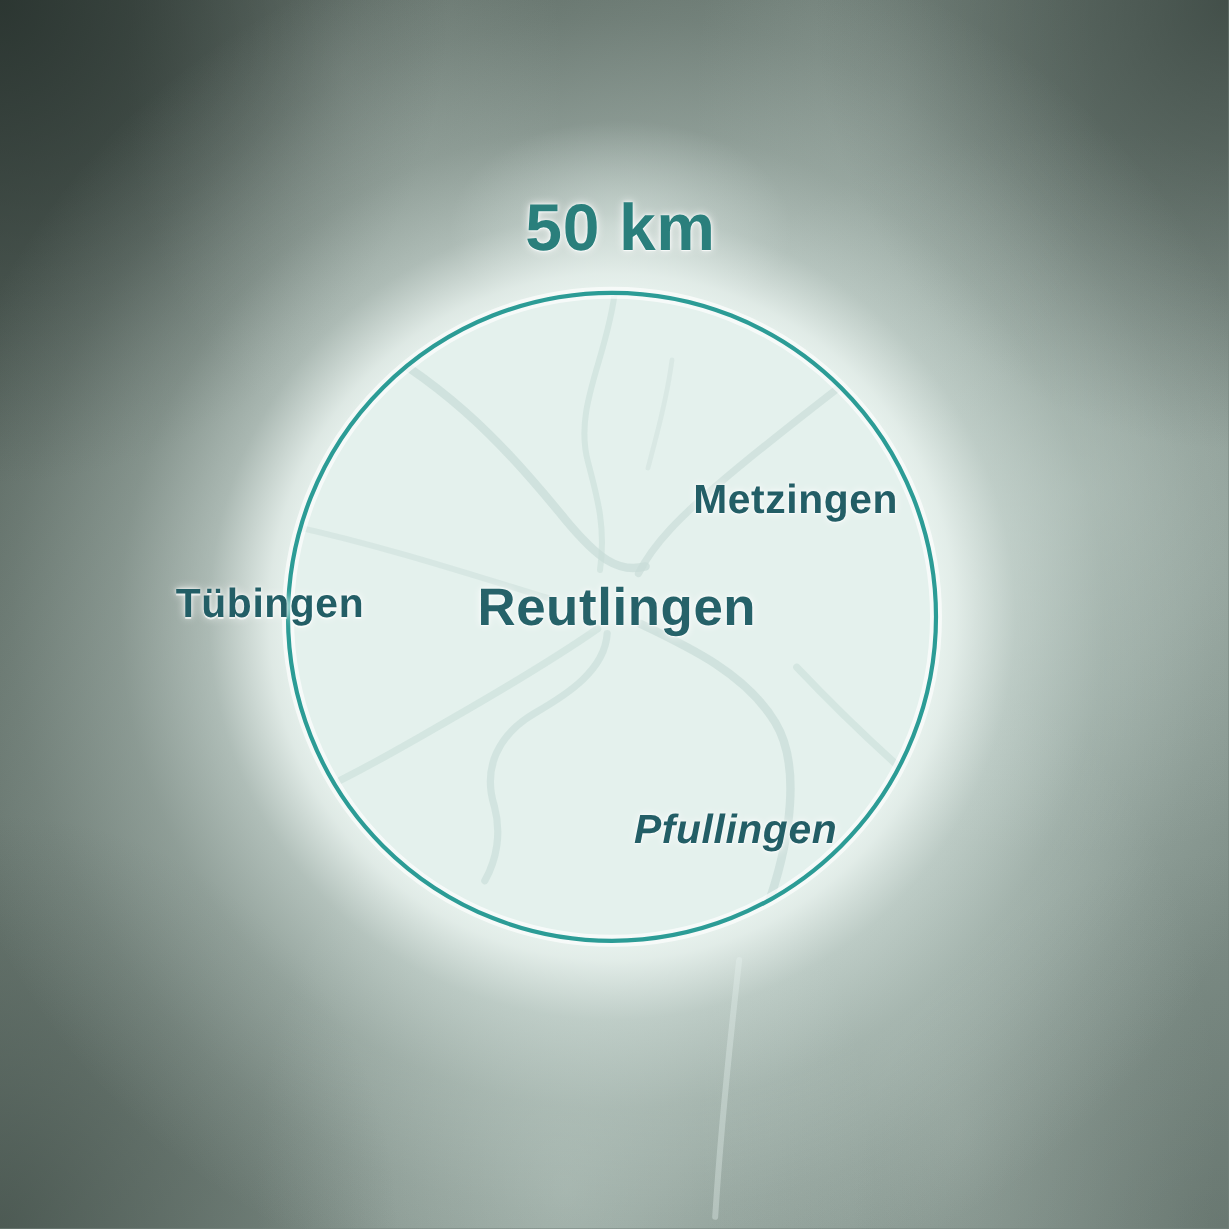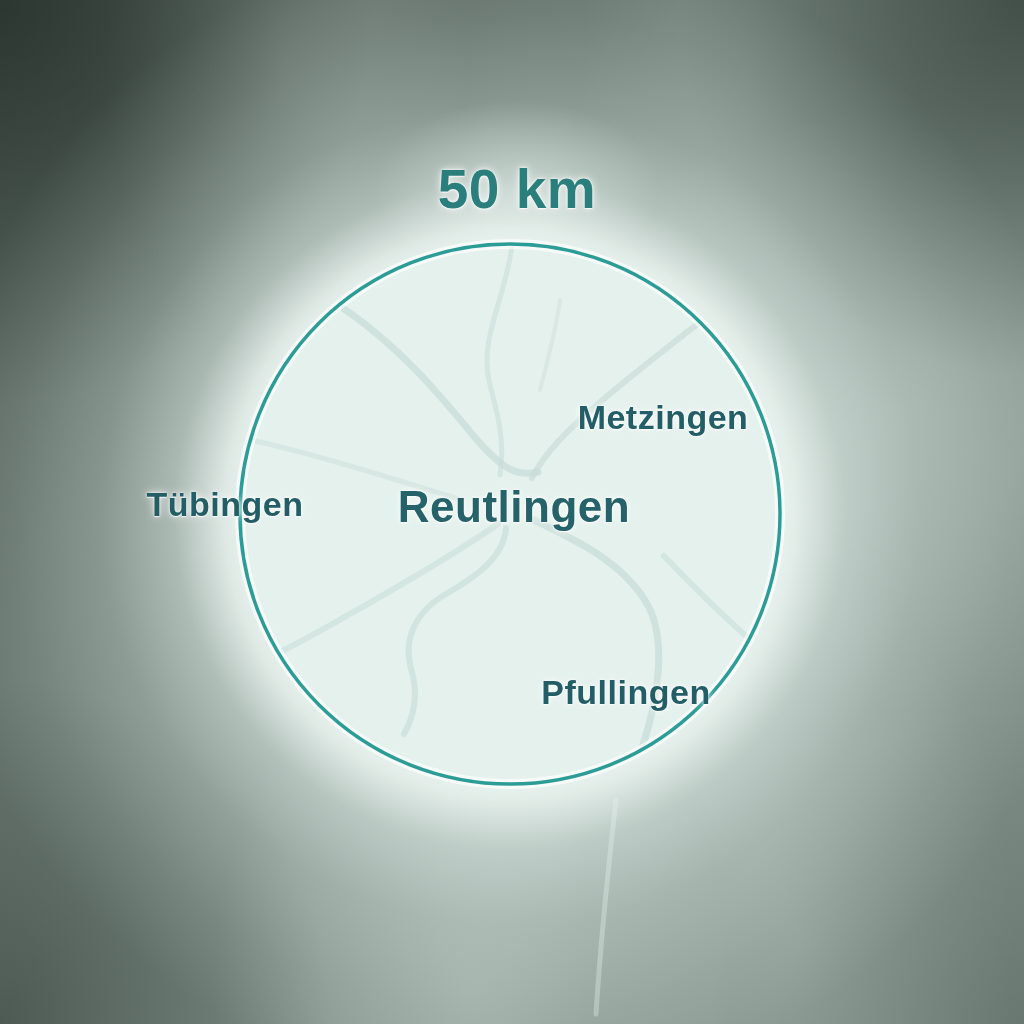--- a/index.html
+++ b/index.html
@@ -91,21 +91,21 @@
     color: var(--center-label-color, #266269);
   }
 
   .city-label {
     font-size: 34px;
     color: var(--city-label-color, #235e66);
   }
 
   .city-metzingen  { left: 663px; top: 417px; }
   .city-tuebingen  { left: 225px; top: 504px; }
-  .city-pfullingen { left: 626px; top: 692px; }
+  .city-pfullingen { left: 613px; top: 692px; font-style: italic; }
 </style>
 </head>
 <body>
 
 <div class="stage">
 
   <div class="bg"></div>
   <div class="glow"></div>
 
   <svg class="map-svg" width="1024" height="1024" viewBox="0 0 1024 1024">

